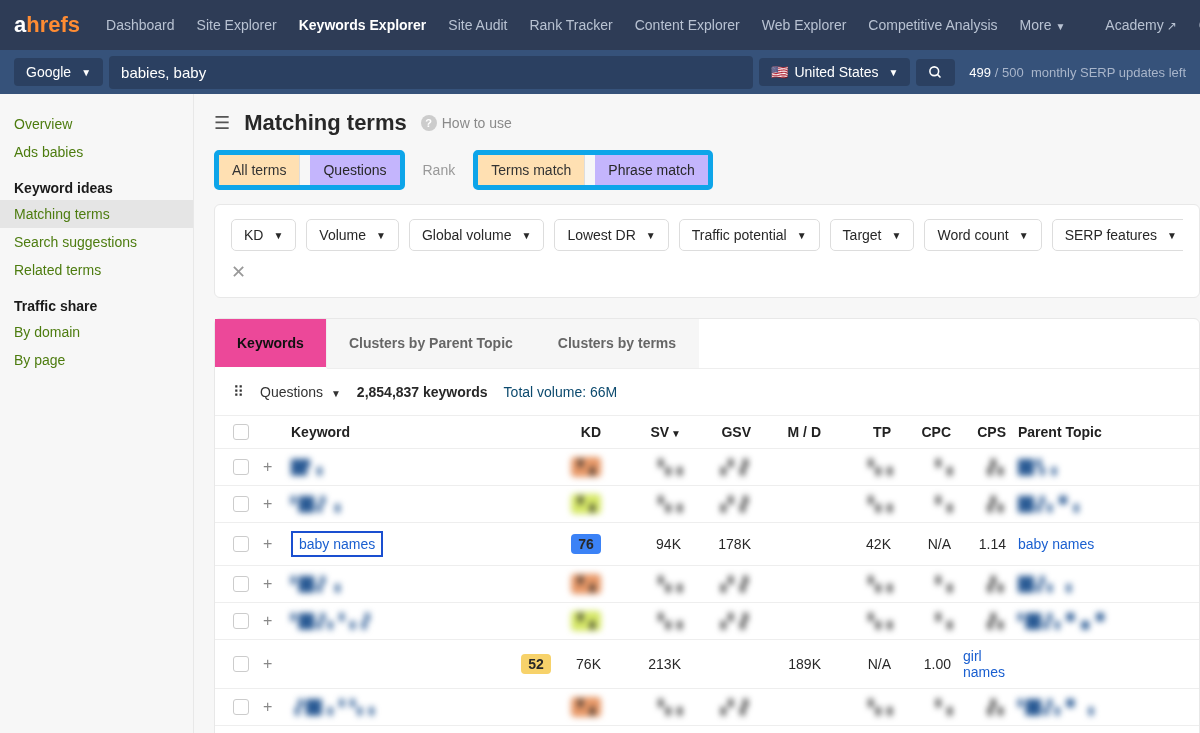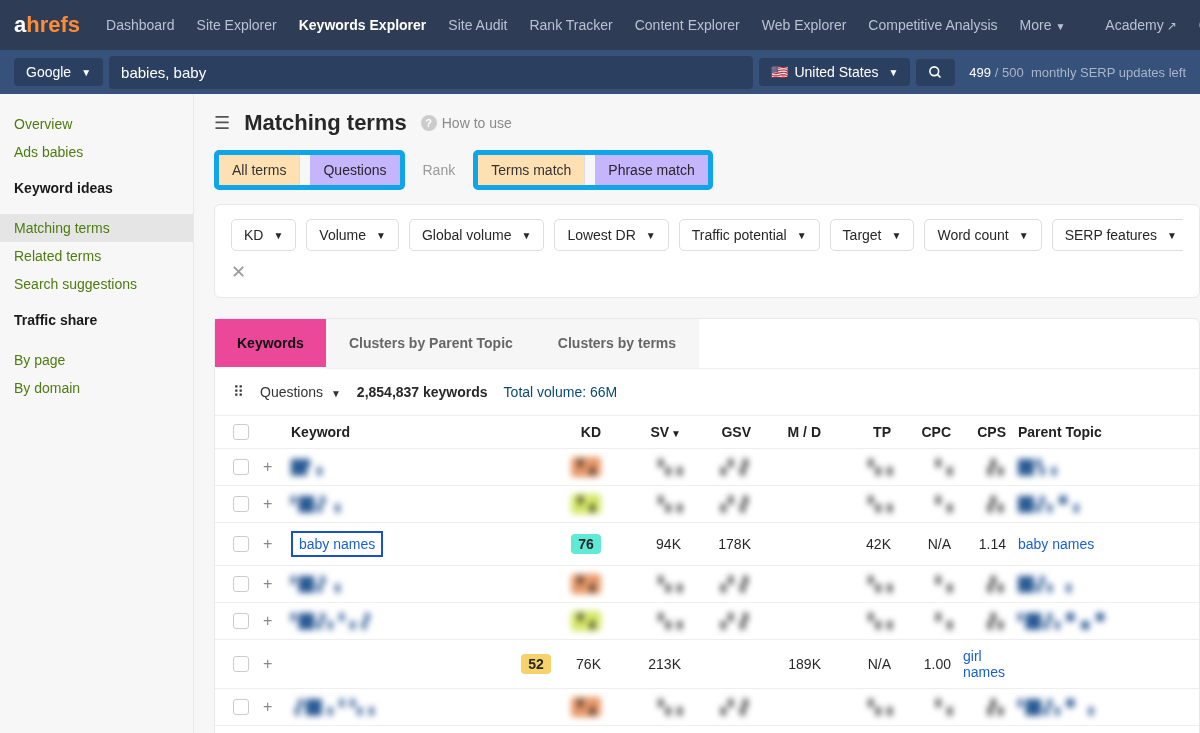--- a/index.html
+++ b/index.html
@@ -57,21 +57,21 @@
 
   .main { display:flex; }
   .sidebar {
     width: 194px;
     padding: 16px 0;
     background:#f7f7f7;
     border-right:1px solid #e8e8e8;
     min-height: 683px;
   }
   .side-item { padding: 6px 14px; color:#4d7c0f; cursor:pointer;}
-  .side-heading { padding: 14px 14px 18px; font-weight:700; color:#1a1a1a;}
+  .side-heading { padding: 14px 14px 4px; font-weight:700; color:#1a1a1a;}
   .side-item.active { background:#e5e5e5;}
   
   .content { flex:1; padding: 16px 0 0 20px; overflow:hidden;}
   .title-row { display:flex; align-items:center; gap:14px; margin-bottom:14px;}
   .hamburger { font-size:18px; color:#555; cursor:pointer;}
   .page-title { font-size:22px; font-weight:700;}
   .how-to { color:#8a8a8a; display:flex; align-items:center; gap:5px; cursor:pointer;}
   .q-icon { width:16px;height:16px;border-radius:50%;background:#ccc;color:#fff;display:inline-flex;align-items:center;justify-content:center;font-size:11px;font-weight:700;}
 
   .mode-row { display:flex; align-items:center; gap:14px; margin-bottom:14px;}
@@ -125,21 +125,21 @@
     border-top:1px solid #eee;
   }
   .th-row { font-weight:700; color:#222;}
   .th-right { text-align:right;}
   .td-row .cell-r { text-align:right;}
   .cb { width:16px;height:16px;border:1.5px solid #ccc;border-radius:3px;cursor:pointer;}
   .plus { color:#888; cursor:pointer; font-size:16px;}
   .kw-cell { color:#1a5fd0; cursor:pointer;}
   .kw-cell.boxed { border:2px solid #1a4fd0; padding:3px 6px; display:inline-block;}
   .kd-badge { display:inline-block; padding:2px 6px; border-radius:4px; font-weight:600; text-align:center; min-width:30px;}
-  .kd-76 { background:#5eead4;}
+  .kd-76 { background:#3b82f6;}
   .kd-52 { background:#f7d26a;}
   .kd-35 { background:#d6e867; color:#333;}
   .bar-md { width:50px; height:12px; border-radius:2px; background:linear-gradient(90deg,#4aa3df 0%,#4aa3df 30%,#f5c56b 30%,#f5c56b 80%,#f6e6a6 80%);}
   .pt-link { color:#1a5fd0; cursor:pointer;}
   .blur {
     filter: blur(3px);
     -webkit-filter: blur(3px);
     user-select:none;
     color:#2b5b95;
     font-family: monospace;
@@ -194,25 +194,25 @@
     <span>monthly SERP updates left</span>
   </div>
 </div>
 
 <div class="main">
   <div class="sidebar">
     <div class="side-item">Overview</div>
     <div class="side-item">Ads babies</div>
     <div class="side-heading">Keyword ideas</div>
     <div class="side-item active">Matching terms</div>
+    <div class="side-item">Search suggestions</div>
     <div class="side-item">Related terms</div>
-    <div class="side-item">Search suggestions</div>
     <div class="side-heading">Traffic share</div>
+    <div class="side-item">By domain</div>
     <div class="side-item">By page</div>
-    <div class="side-item">By domain</div>
   </div>
 
   <div class="content">
     <div class="title-row">
       <span class="hamburger">☰</span>
       <span class="page-title">Matching terms</span>
       <span class="how-to">
         <span class="q-icon">?</span>
         <span>How to use</span>
       </span>

